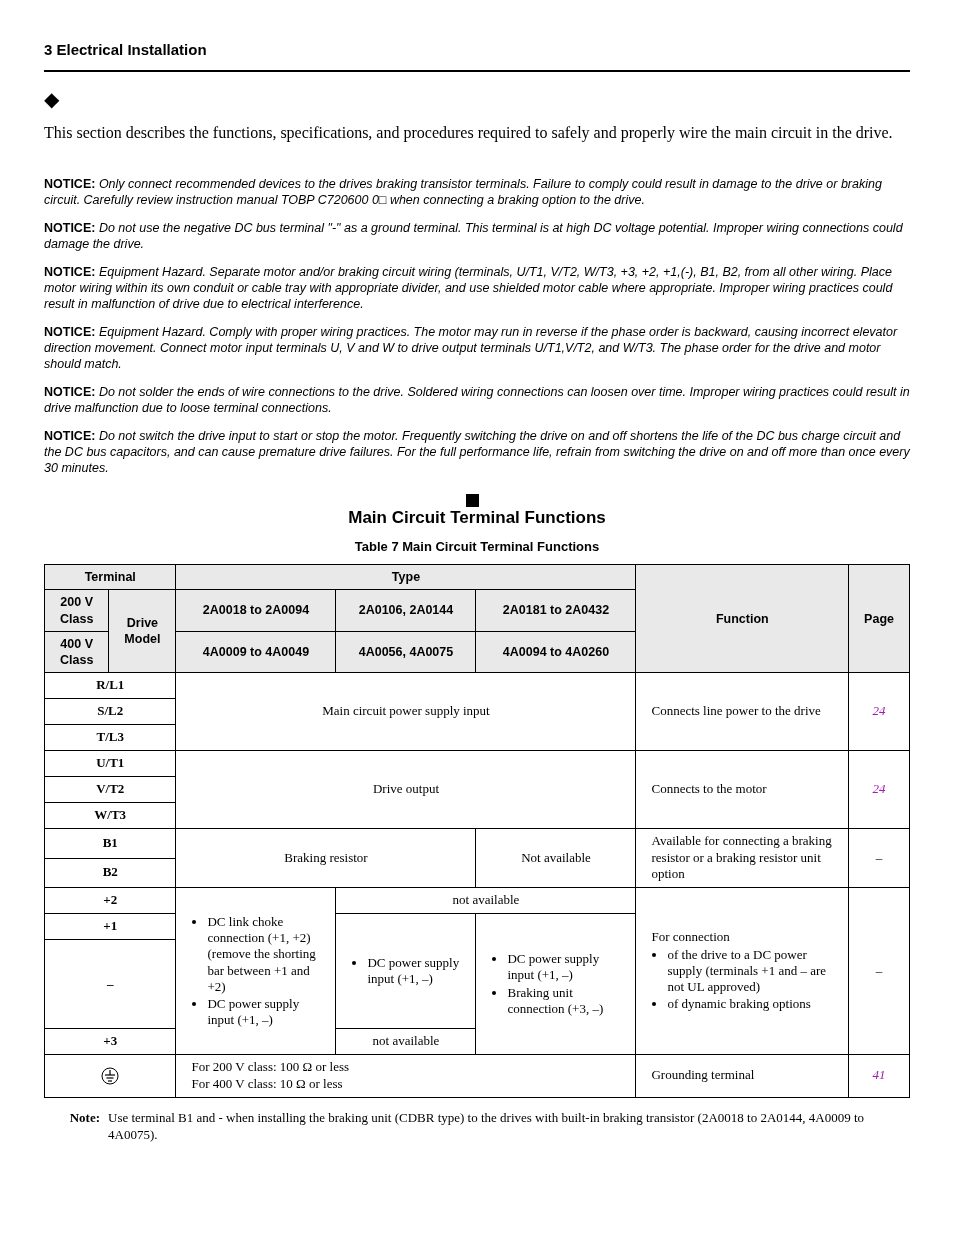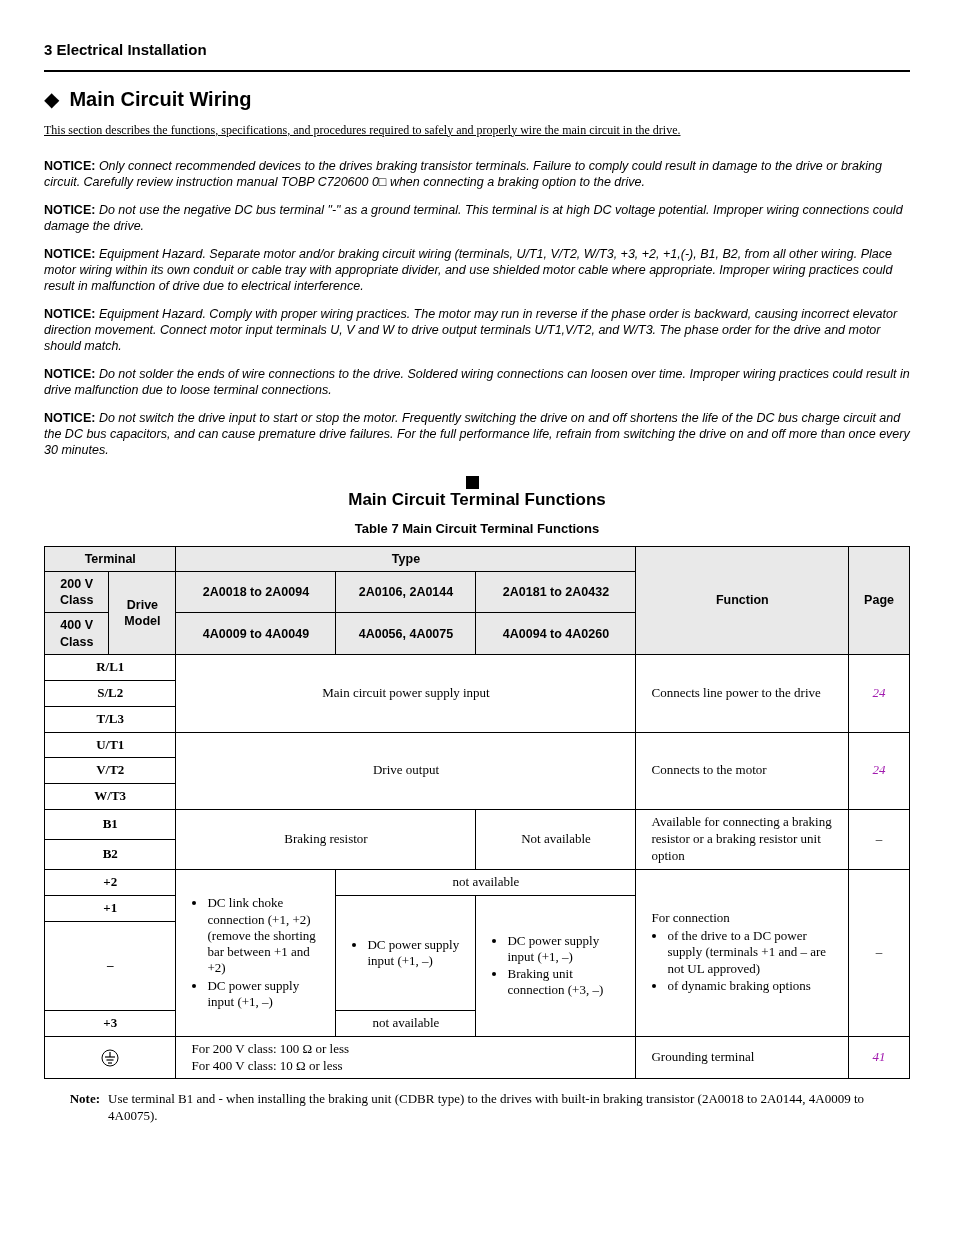--- a/index.html
+++ b/index.html
@@ -33,24 +33,23 @@
   .h1-row .diamond {
     font-size: 20px;
     margin-right: 10px;
   }
   .h1-row .title {
     font-family: Arial, Helvetica, sans-serif;
     font-weight: bold;
     font-size: 20px;
   }
   .intro {
-    font-size: 12px;
+    font-size: 16px;
     line-height: 1.35;
-    margin: 10px 0 20px 0;
-    text-decoration: underline;
+    margin: 10px 0 33px 0;
   }
   .notice {
     font-size: 12.5px;
     line-height: 1.28;
     margin: 12px 0;
     font-family: Arial, Helvetica, sans-serif;
   }
   .notice .label {
     font-weight: bold;
     font-style: normal;
@@ -138,21 +137,20 @@
   .gnd-icon svg { display:block; margin:0 auto; }
 </style>
 </head>
 <body>
 
 <div class="chapter-header">3  Electrical Installation</div>
 <hr class="heavy">
 
 <div class="h1-row">
   <span class="diamond">◆</span>
-  <span class="title">Main Circuit Wiring</span>
 </div>
 
 <p class="intro">This section describes the functions, specifications, and procedures required to safely and properly wire the main circuit in the drive.</p>
 
 <div class="notice">
   <span class="label">NOTICE:</span>
   <span class="body">Only connect recommended devices to the drives braking transistor terminals. Failure to comply could result in damage to the drive or braking circuit. Carefully review instruction manual TOBP C720600 0□ when connecting a braking option to the drive.</span>
 </div>
 <div class="notice">
   <span class="label">NOTICE:</span>

